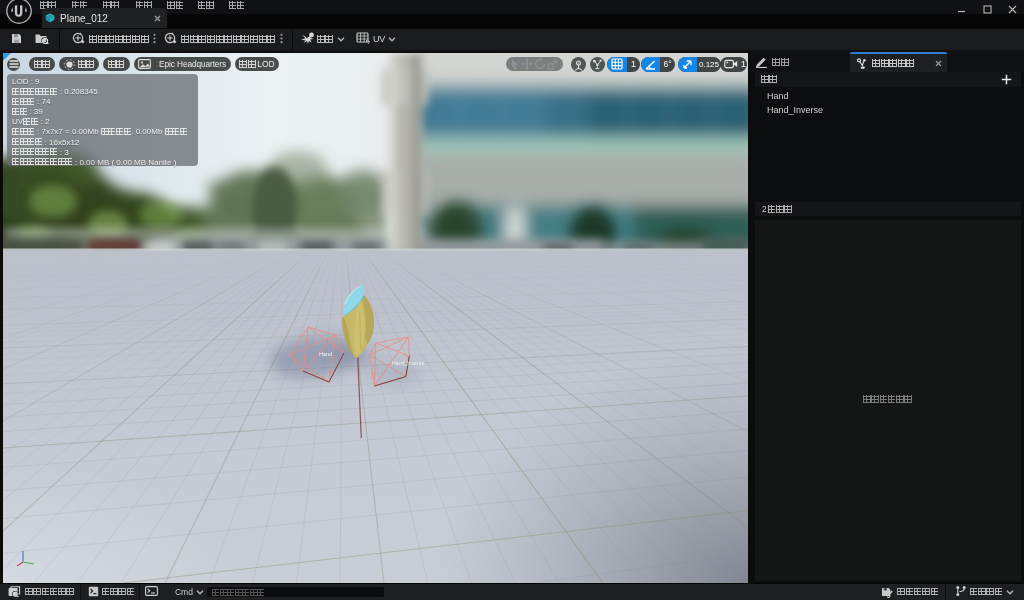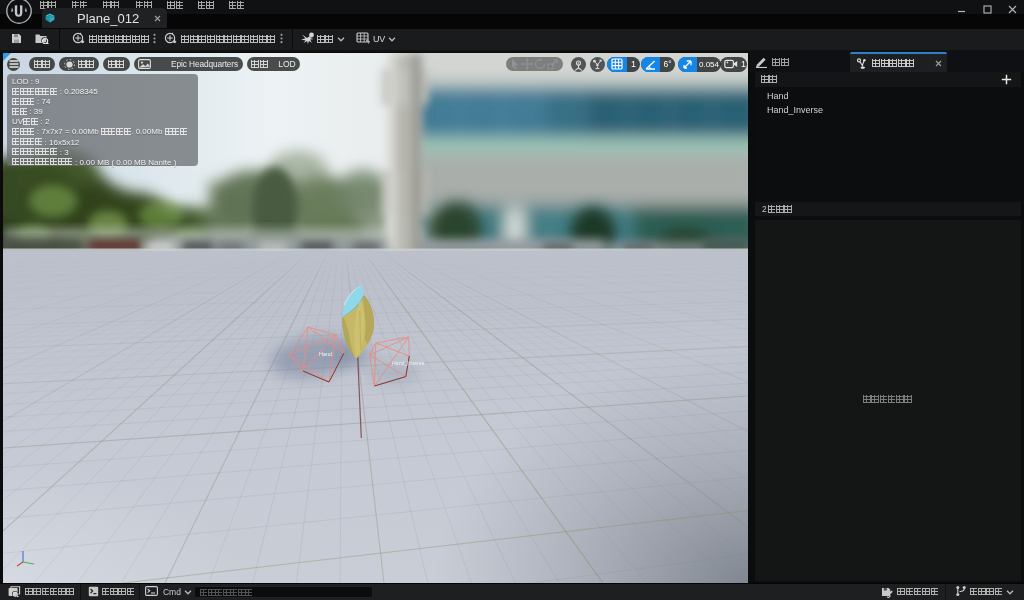--- a/index.html
+++ b/index.html
@@ -43,21 +43,21 @@
     </svg></div>
 
 <div class="abs" style="left:0;top:14px;width:1024px;height:14px;background:#060606"></div>
 <div class="abs row" style="left:42px;top:8px;width:125px;height:20px;background:#1f2123;border-radius:5px 5px 0 0;padding-left:3px">
   <svg width="10" height="10" viewBox="0 0 10 10" style="">
       <path d="M5 0.5 9.4 2.8 5 5.1 0.6 2.8z" fill="#37c4d9"></path>
       <path d="M0.6 2.8v4L5 9.4V5.1z" fill="#1d97ab"></path>
       <path d="M9.4 2.8v4L5 9.4V5.1z" fill="#28aec2"></path>
       <path d="M2.6 1.7 7.2 4.1M2.8 4 7.4 1.6" stroke="#0e6b7a" stroke-width="0.6"></path>
     </svg>
-  <span style="color:#e3e3e3;font-size:13px;margin-left:22px">Plane_012</span>
+  <span style="color:#e3e3e3;font-size:10px;margin-left:5px">Plane_012</span>
   <span style="margin-left:auto;margin-right:6px;display:flex">
       <svg width="7" height="7" viewBox="0 0 7 7" style="">
         <path d="M1 1l5 5M6 1 1 6" stroke="#9c9c9c" stroke-width="1.2"></path>
       </svg>
     </span>
 </div>
 
 <div class="abs" style="left:0;top:28px;width:1024px;height:24px;background:#1a1b1c;border-top:1px solid #070707;border-bottom:2px solid #111"></div>
 <div class="abs row" style="left:0;top:28px;width:1024px;height:22px;color:#d8d8d8;font-size:9px">
   <span style="margin-left:11px"><svg width="11" height="11" viewBox="0 0 11 11" style="">
@@ -439,26 +439,26 @@
  <span class="pill">
       <i class="c c9"></i>
       <i class="c c9"></i>
     </span>
  <span class="pill">
       <svg width="13" height="10" viewBox="0 0 13 10" style="">
         <rect x="0.6" y="0.6" width="11.8" height="8.8" rx="1.4" fill="none" stroke="#dcdcdc" stroke-width="1.1"></rect>
         <circle cx="4" cy="3.6" r="1.1" fill="#dcdcdc"></circle>
         <path d="M1.4 8.4 5 5.2l2.4 2 2.4-2.6 2.4 3z" fill="#dcdcdc"></path>
       </svg>
-      <span style="margin-left:20px;font-size:8.3px;letter-spacing:-0.1px">Epic Headquarters</span>
+      <span style="margin-left:8px;font-size:8.3px;letter-spacing:-0.1px">Epic Headquarters</span>
     </span>
  <span class="pill">
       <i class="c c9"></i>
       <i class="c c9"></i>
-      <span style="margin-left:10px">LOD</span>
+      <span style="margin-left:1px">LOD</span>
     </span>
 </div>
 
 <div class="abs row" style="left:506px;top:57px;width:57px;height:14px;background:rgba(52,56,58,0.55);border-radius:7px;justify-content:space-around;padding:0 3px">
  <svg width="10" height="12" viewBox="0 0 10 12" style="">
       <path d="M2 1l6 6-3 .4 1.8 3.4-1.8 1-1.8-3.6L2 10z" fill="#8f9398"></path>
     </svg>
     <svg width="12" height="12" viewBox="0 0 12 12" style="">
       <path d="M6 0.5v11M0.5 6h11" stroke="#8f9398" stroke-width="1.2"></path>
       <path d="M6 0l1.6 2.4H4.4zM6 12l1.6-2.4H4.4zM0 6l2.4-1.6v3.2zM12 6l-2.4-1.6v3.2z" fill="#8f9398"></path>
@@ -504,21 +504,21 @@
       </svg>
     </span>
  <span style="flex:1;text-align:center">6°</span>
 </div>
 <div class="abs row" style="left:678px;top:56.5px;width:43px;height:15px;background:rgba(40,44,46,0.85);border-radius:8px;overflow:hidden;color:#fff;font-size:8px">
  <span class="row" style="background:#1486e8;height:15px;width:19px;justify-content:center">
       <svg width="11" height="11" viewBox="0 0 11 11" style="">
         <path d="M2 9 9 2m0 0H4.8M9 2v4.2M2 9h3M2 9V6" stroke="#fff" stroke-width="1.3" fill="none"></path>
       </svg>
     </span>
- <span style="flex:1;text-align:center">0.054</span>
+ <span style="flex:1;text-align:center">0.125</span>
 </div>
 <div class="abs row" style="left:720px;top:56.5px;width:27px;height:15px;background:rgba(40,44,46,0.85);border-radius:8px;color:#fff;font-size:9px;padding-left:4px;overflow:hidden">
  <svg width="14" height="10" viewBox="0 0 14 10" style="">
       <rect x="0.8" y="1.4" width="8.6" height="7.2" rx="1.6" fill="none" stroke="#e4e4e4" stroke-width="1.2"></rect>
       <path d="M10 4.2 13.2 2v6L10 5.8z" fill="#e4e4e4"></path>
       <circle cx="3.4" cy="3.4" r="0.9" fill="#e4e4e4"></circle>
     </svg>
     <span style="margin-left:3px">1</span>
 </div>
 
@@ -593,21 +593,21 @@
         <path d="M2.6 3l2 2-2 2" fill="none" stroke="#222" stroke-width="1.2"></path>
         <path d="M5.4 7.6h3" stroke="#222" stroke-width="1.2"></path>
       </svg></span>
   <span style="margin-left:3px"><i class="c c8"></i><i class="c c8"></i><i class="c c8"></i><i class="c c8"></i></span>
   <span class="vsep" style="margin-left:4px;background:#111"></span>
   <span style="margin-left:5px"><svg width="13" height="10" viewBox="0 0 13 10" style="">
         <rect x="0.6" y="0.6" width="11.8" height="8.8" rx="1.2" fill="none" stroke="#cfcfcf" stroke-width="1.1"></rect>
         <path d="M2.6 3l2.2 1.8-2.2 1.8" fill="none" stroke="#cfcfcf" stroke-width="1.1"></path>
         <path d="M6 7h4" stroke="#cfcfcf" stroke-width="1.1"></path>
       </svg></span>
-  <span style="margin-left:5px;font-size:8.5px">Cmd</span>
+  <span style="margin-left:17px;font-size:8.5px">Cmd</span>
   <span style="margin-left:3px"><svg width="8" height="5" viewBox="0 0 8 5" style="">
         <path d="M1 0.8 4 3.8 7 0.8" fill="none" stroke="#b9b9b9" stroke-width="1.3"></path>
       </svg></span>
   <span style="margin-left:2px;display:flex;align-items:center;width:179px;height:12px;background:#0b0c0d;border:1px solid #232323;border-radius:2px;color:#616161;padding-left:5px">
       <i class="c c7"></i>
       <i class="c c7"></i>
       <i class="c c7"></i>
       <i class="c c7"></i>
       <i class="c c7"></i>
       <i class="c c7"></i>

